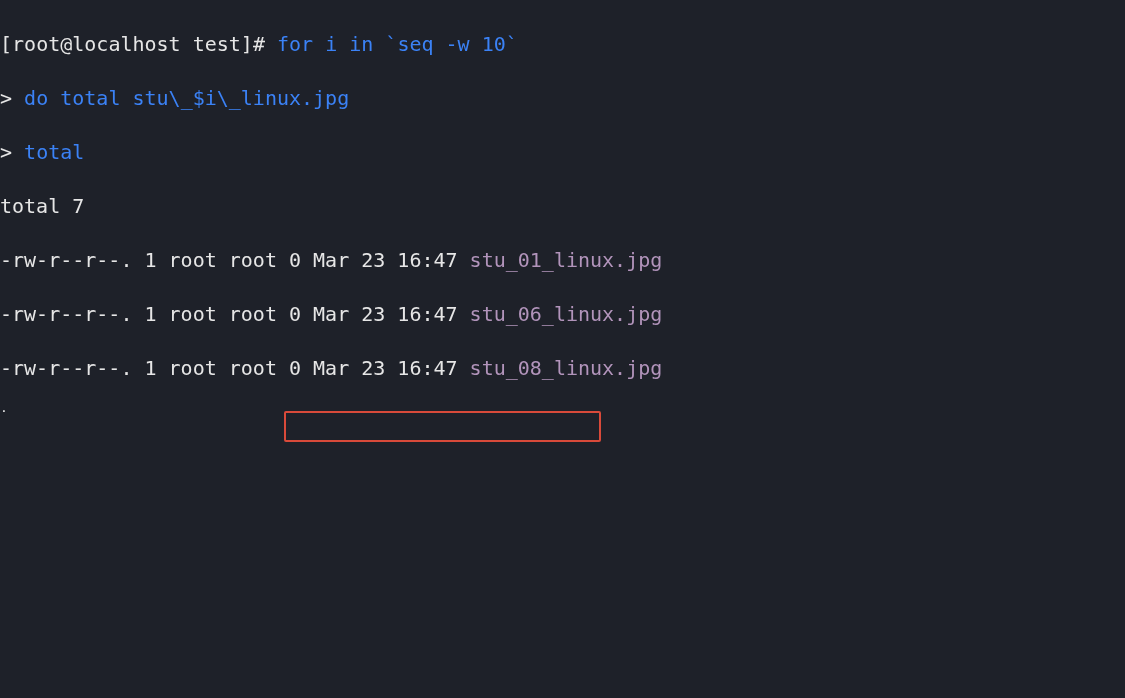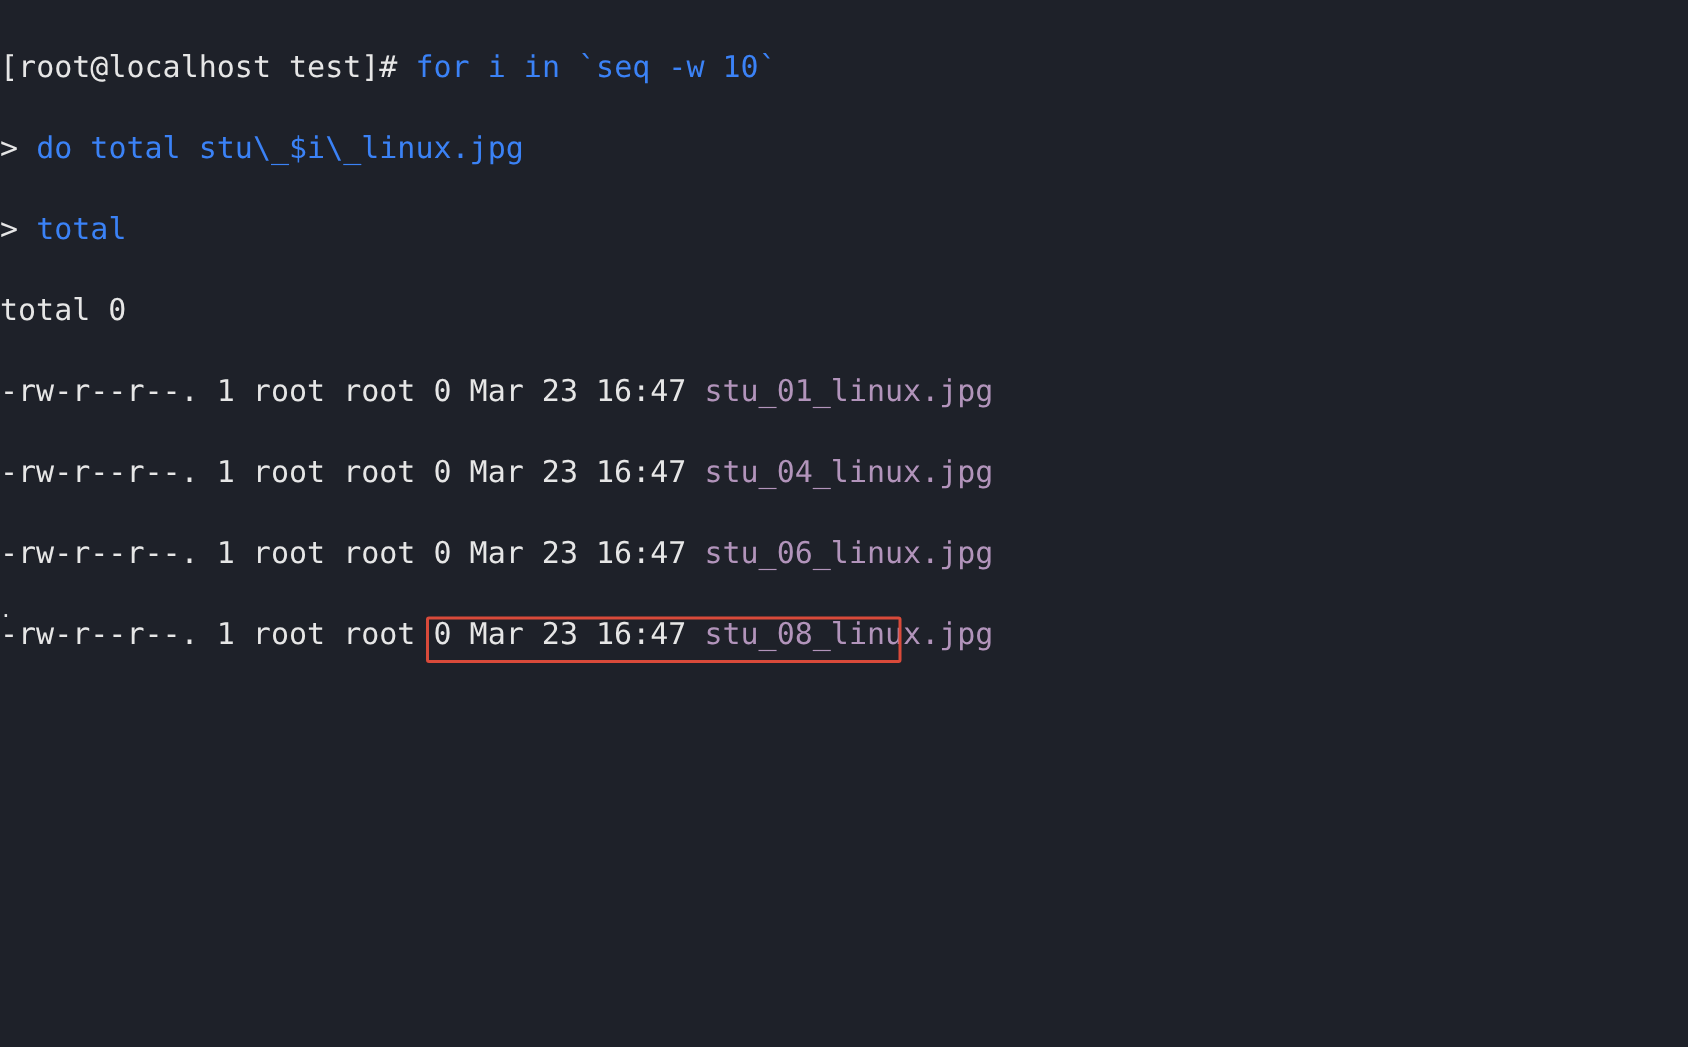--- a/index.html
+++ b/index.html
@@ -38,23 +38,22 @@
     font-family: monospace;
   }
 </style>
 </head>
 <body>
 
 <div class="terminal">
 <span class="row"><span>[</span><span>root</span><span>@</span><span>localhost</span><span> </span><span>test</span><span>]</span><span># </span><span class="cmd">for i in `seq -w 10`</span></span>
 <span class="row"><span>&gt; </span><span class="cmd">do total stu\_$i\_linux.jpg</span></span>
 <span class="row"><span>&gt; </span><span class="cmd">total</span></span>
-<span class="row">total 0</span>
+<span class="row">total 7</span>
 <span class="row"><span>-rw-r--r--. 1 root root 0 Mar 23 16:47 </span><span class="filename">stu_01_linux.jpg</span></span>
-<span class="row"><span>-rw-r--r--. 1 root root 0 Mar 23 16:47 </span><span class="filename">stu_04_linux.jpg</span></span>
 <span class="row"><span>-rw-r--r--. 1 root root 0 Mar 23 16:47 </span><span class="filename">stu_06_linux.jpg</span></span>
 <span class="row"><span>-rw-r--r--. 1 root root 0 Mar 23 16:47 </span><span class="filename">stu_08_linux.jpg</span></span>
 
 
 
 
 
 
 
 

